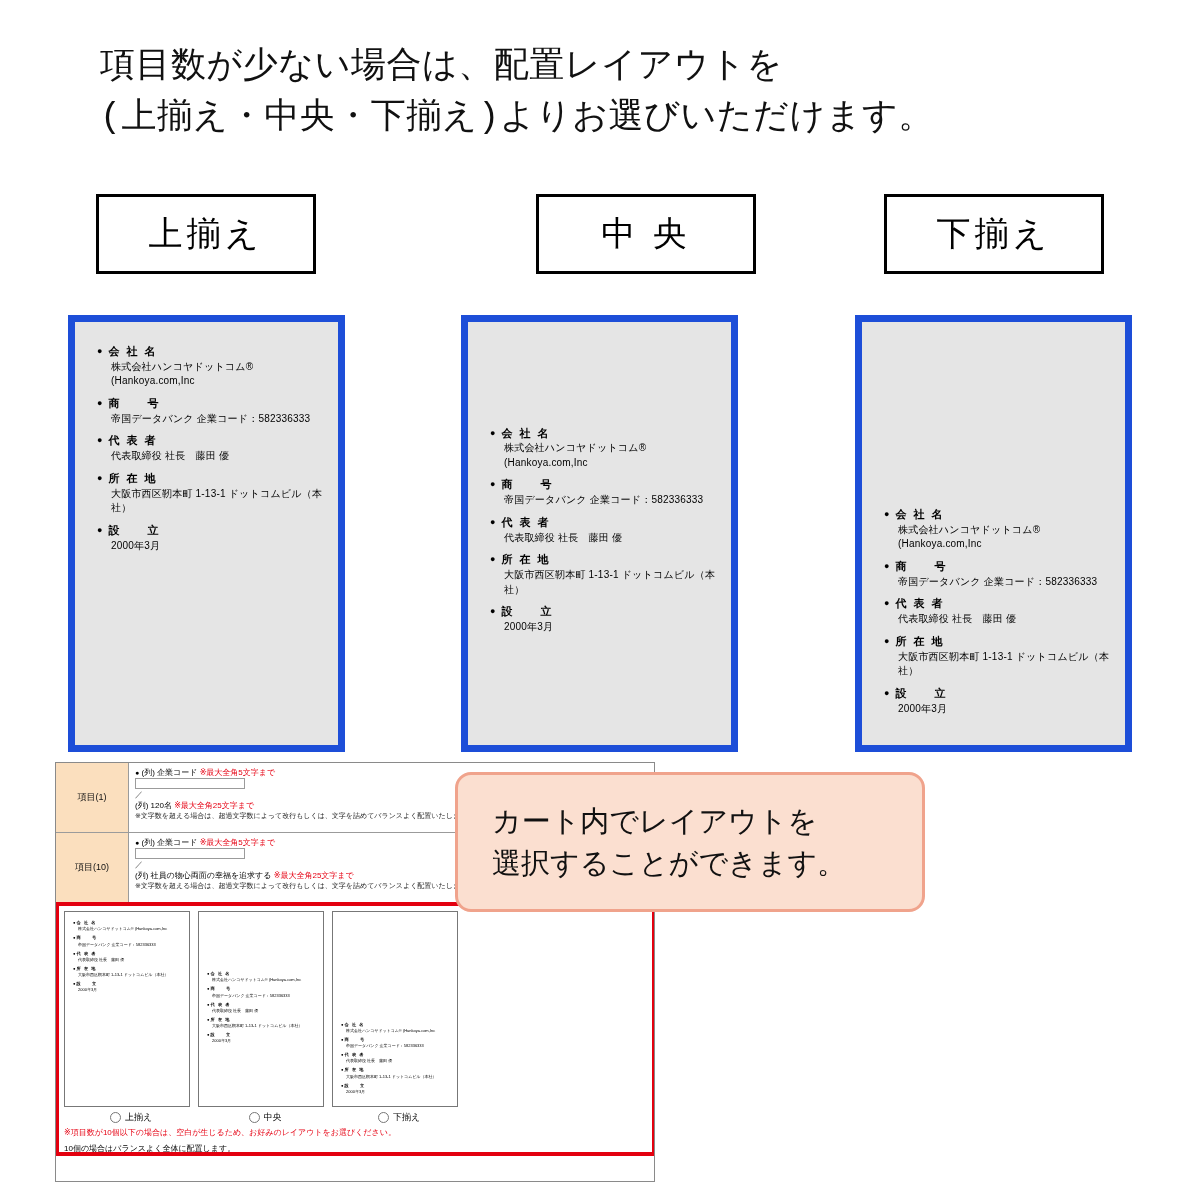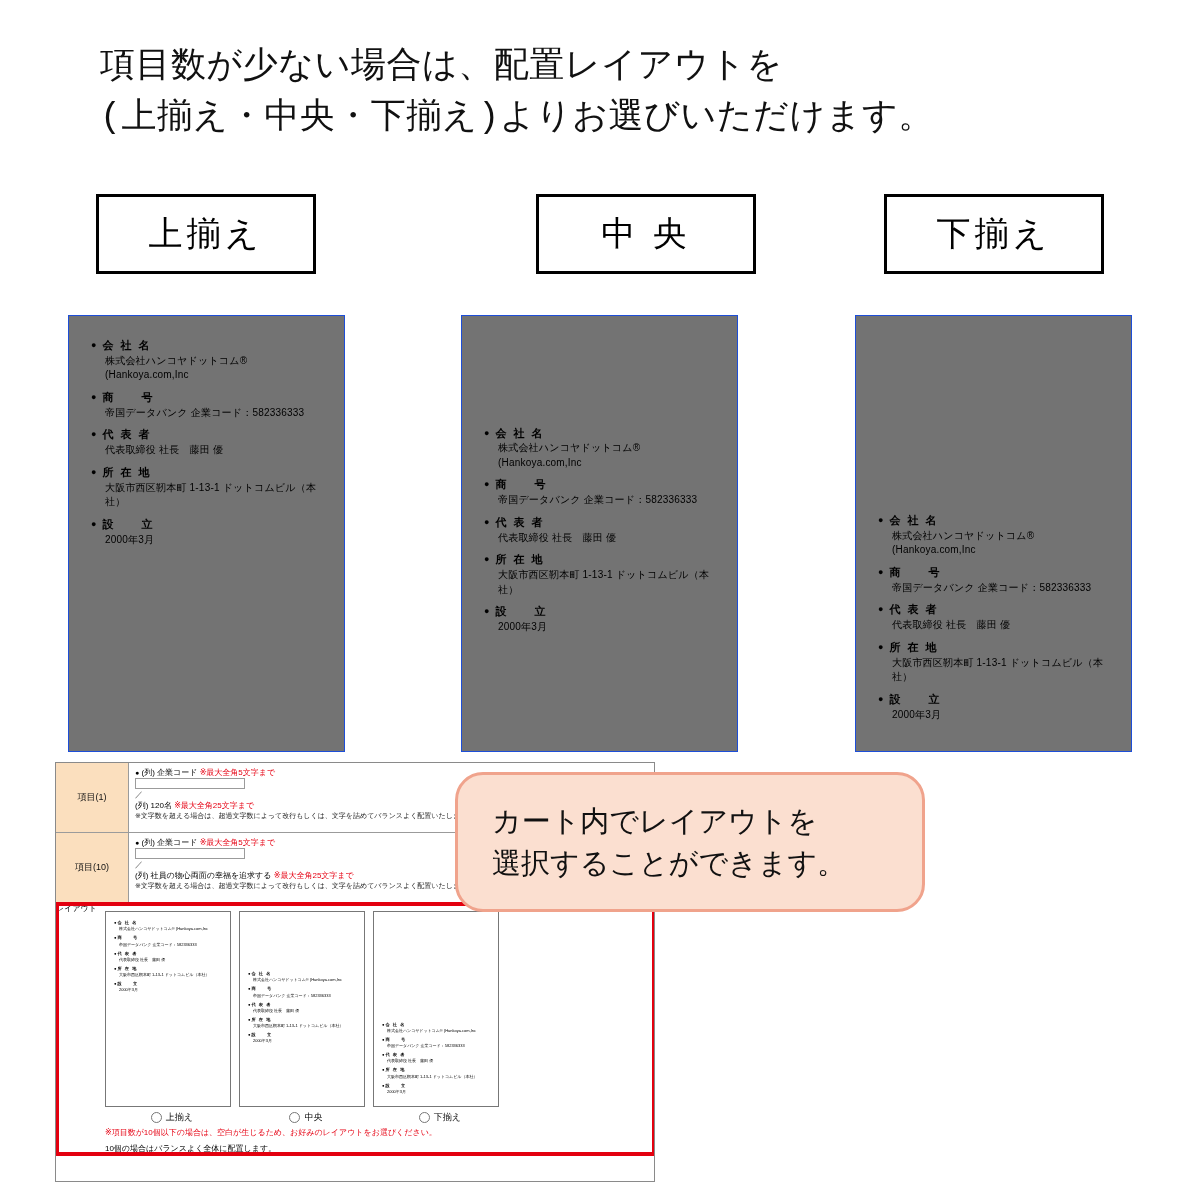--- a/index.html
+++ b/index.html
@@ -30,22 +30,22 @@
     font-size:34px;
     letter-spacing:4px;
   }
   #lbl0{left:96px;top:194px;width:214px;height:74px;}
   #lbl1{left:489px;top:194px;width:214px;height:74px;margin-left:47px;}
   #lbl2{left:884px;top:194px;width:214px;height:74px;}
 
   
   .card{
     position:absolute;
-    border:1px solid #1d4ed8;
-    background:#737373;
+    border:7px solid #1d4ed8;
+    background:#e5e5e5;
     box-sizing:border-box;
   }
   #card0{left:68px;top:315px;width:277px;height:437px;}
   #card1{left:461px;top:315px;width:277px;height:437px;}
   #card2{left:855px;top:315px;width:277px;height:437px;}
 
   .card-inner{
     position:absolute;
     left:22px;right:14px;
     font-size:11px;
@@ -186,21 +186,21 @@
     width:0;height:0;
   }
 
   
   .balloon{
     position:absolute;
     left:455px;top:772px;
     width:470px;height:140px;
     background:#fbdfd0;
     border:3px solid #f0a38c;
-    border-radius:28px;
+    border-radius:16px;
     box-sizing:border-box;
     display:flex;align-items:center;
     padding-left:34px;
     font-size:29px;
     line-height:1.45;
     color:#111;
     white-space:pre-line;
   }
   .balloon-tail{
     position:absolute;
@@ -328,21 +328,20 @@
       <div class="slash">／</div>
       <div><span>(列) 社員の物心両面の幸福を追求する</span>
         <span class="red">※最大全角25文字まで</span>
       </div>
       <div class="tiny">※文字数を超える場合は、超過文字数によって改行もしくは、文字を詰めてバランスよく配置いたします。</div>
     </div>
   </div>
 
   <div class="layout-row">
     <div class="redbox"></div>
-    <div class="lcell">レイアウト</div>
     <div class="rcell" style="padding:0;">
       <div class="mini-cards">
 
         <div class="mini-card">
           <div class="mini-inner top">
             <div class="mini-fld">
                 <div class="mini-ttl">●<span>会 社 名</span></div>
                 <div class="mini-val">株式会社ハンコヤドットコム® (Hankoya.com,Inc</div>
               </div>
             <div class="mini-fld">

